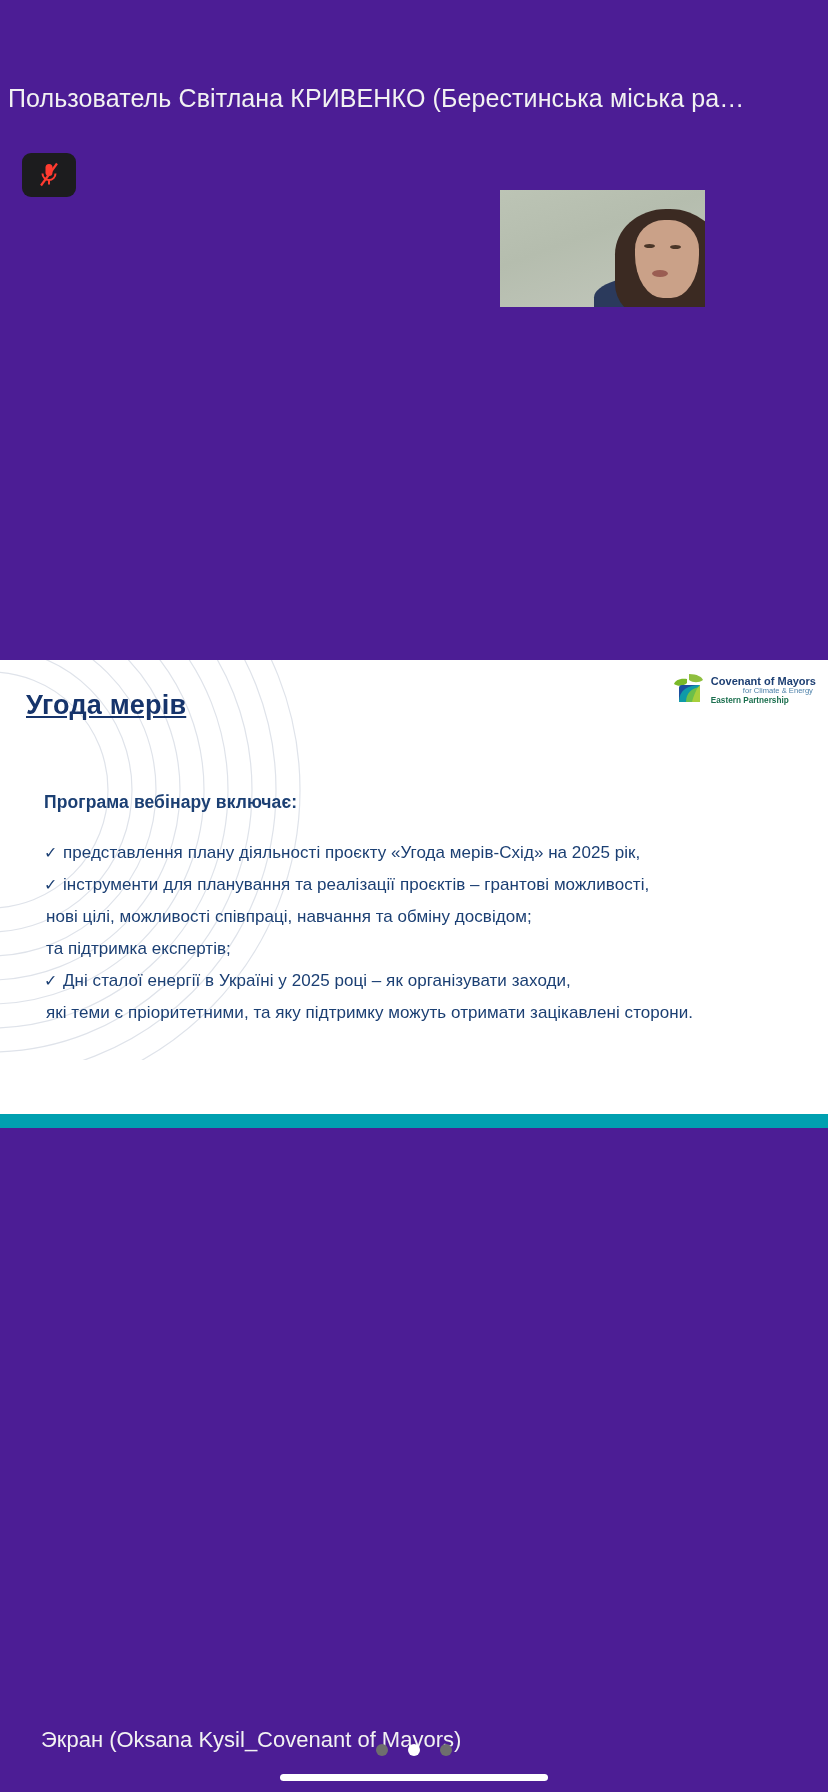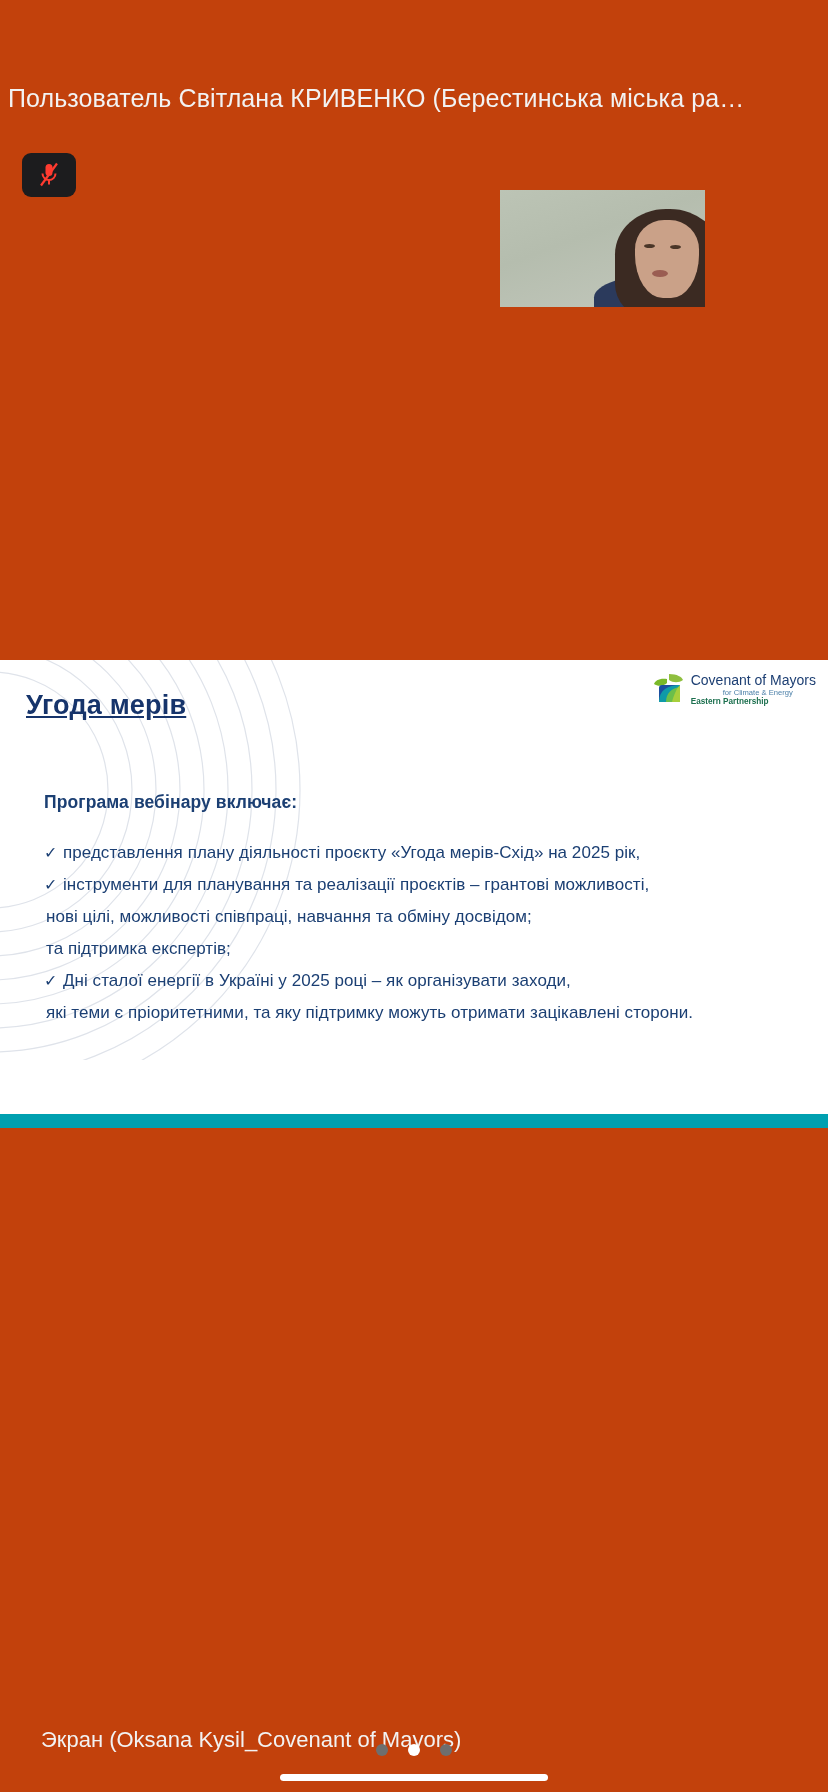--- a/index.html
+++ b/index.html
@@ -7,21 +7,21 @@
     width: 828px;
     height: 1792px;
     background: #000000;
     font-family: "Liberation Sans", sans-serif;
     overflow: hidden;
   }
   .screen {
     position: relative;
     width: 828px;
     height: 1792px;
-    background: #c2410c;
+    background: #4c1d95;
   }
 
   
   .participant-name {
     position: absolute;
     left: 8px;
     top: 78px;
     width: 812px;
     color: #f2f2f2;
     font-size: 25px;
@@ -139,21 +139,21 @@
     position: absolute;
     right: 12px;
     top: 12px;
     display: flex;
     align-items: center;
     gap: 5px;
   }
   .logo-text {
     line-height: 1.12;
   }
-  .logo-l1 { font-size: 14px; font-weight: normal; color: #1d3f73; white-space: nowrap; }
+  .logo-l1 { font-size: 11px; font-weight: bold; color: #1d3f73; white-space: nowrap; }
   .logo-l2 { font-size: 7.6px; color: #4a7fa8; white-space: nowrap; margin-left: 32px; }
   .logo-l3 { font-size: 8.2px; font-weight: bold; color: #1b6f4e; white-space: nowrap; }
 
   .slide-body {
     position: absolute;
     left: 44px;
     top: 132px;
     right: 26px;
   }
   .body-heading {

